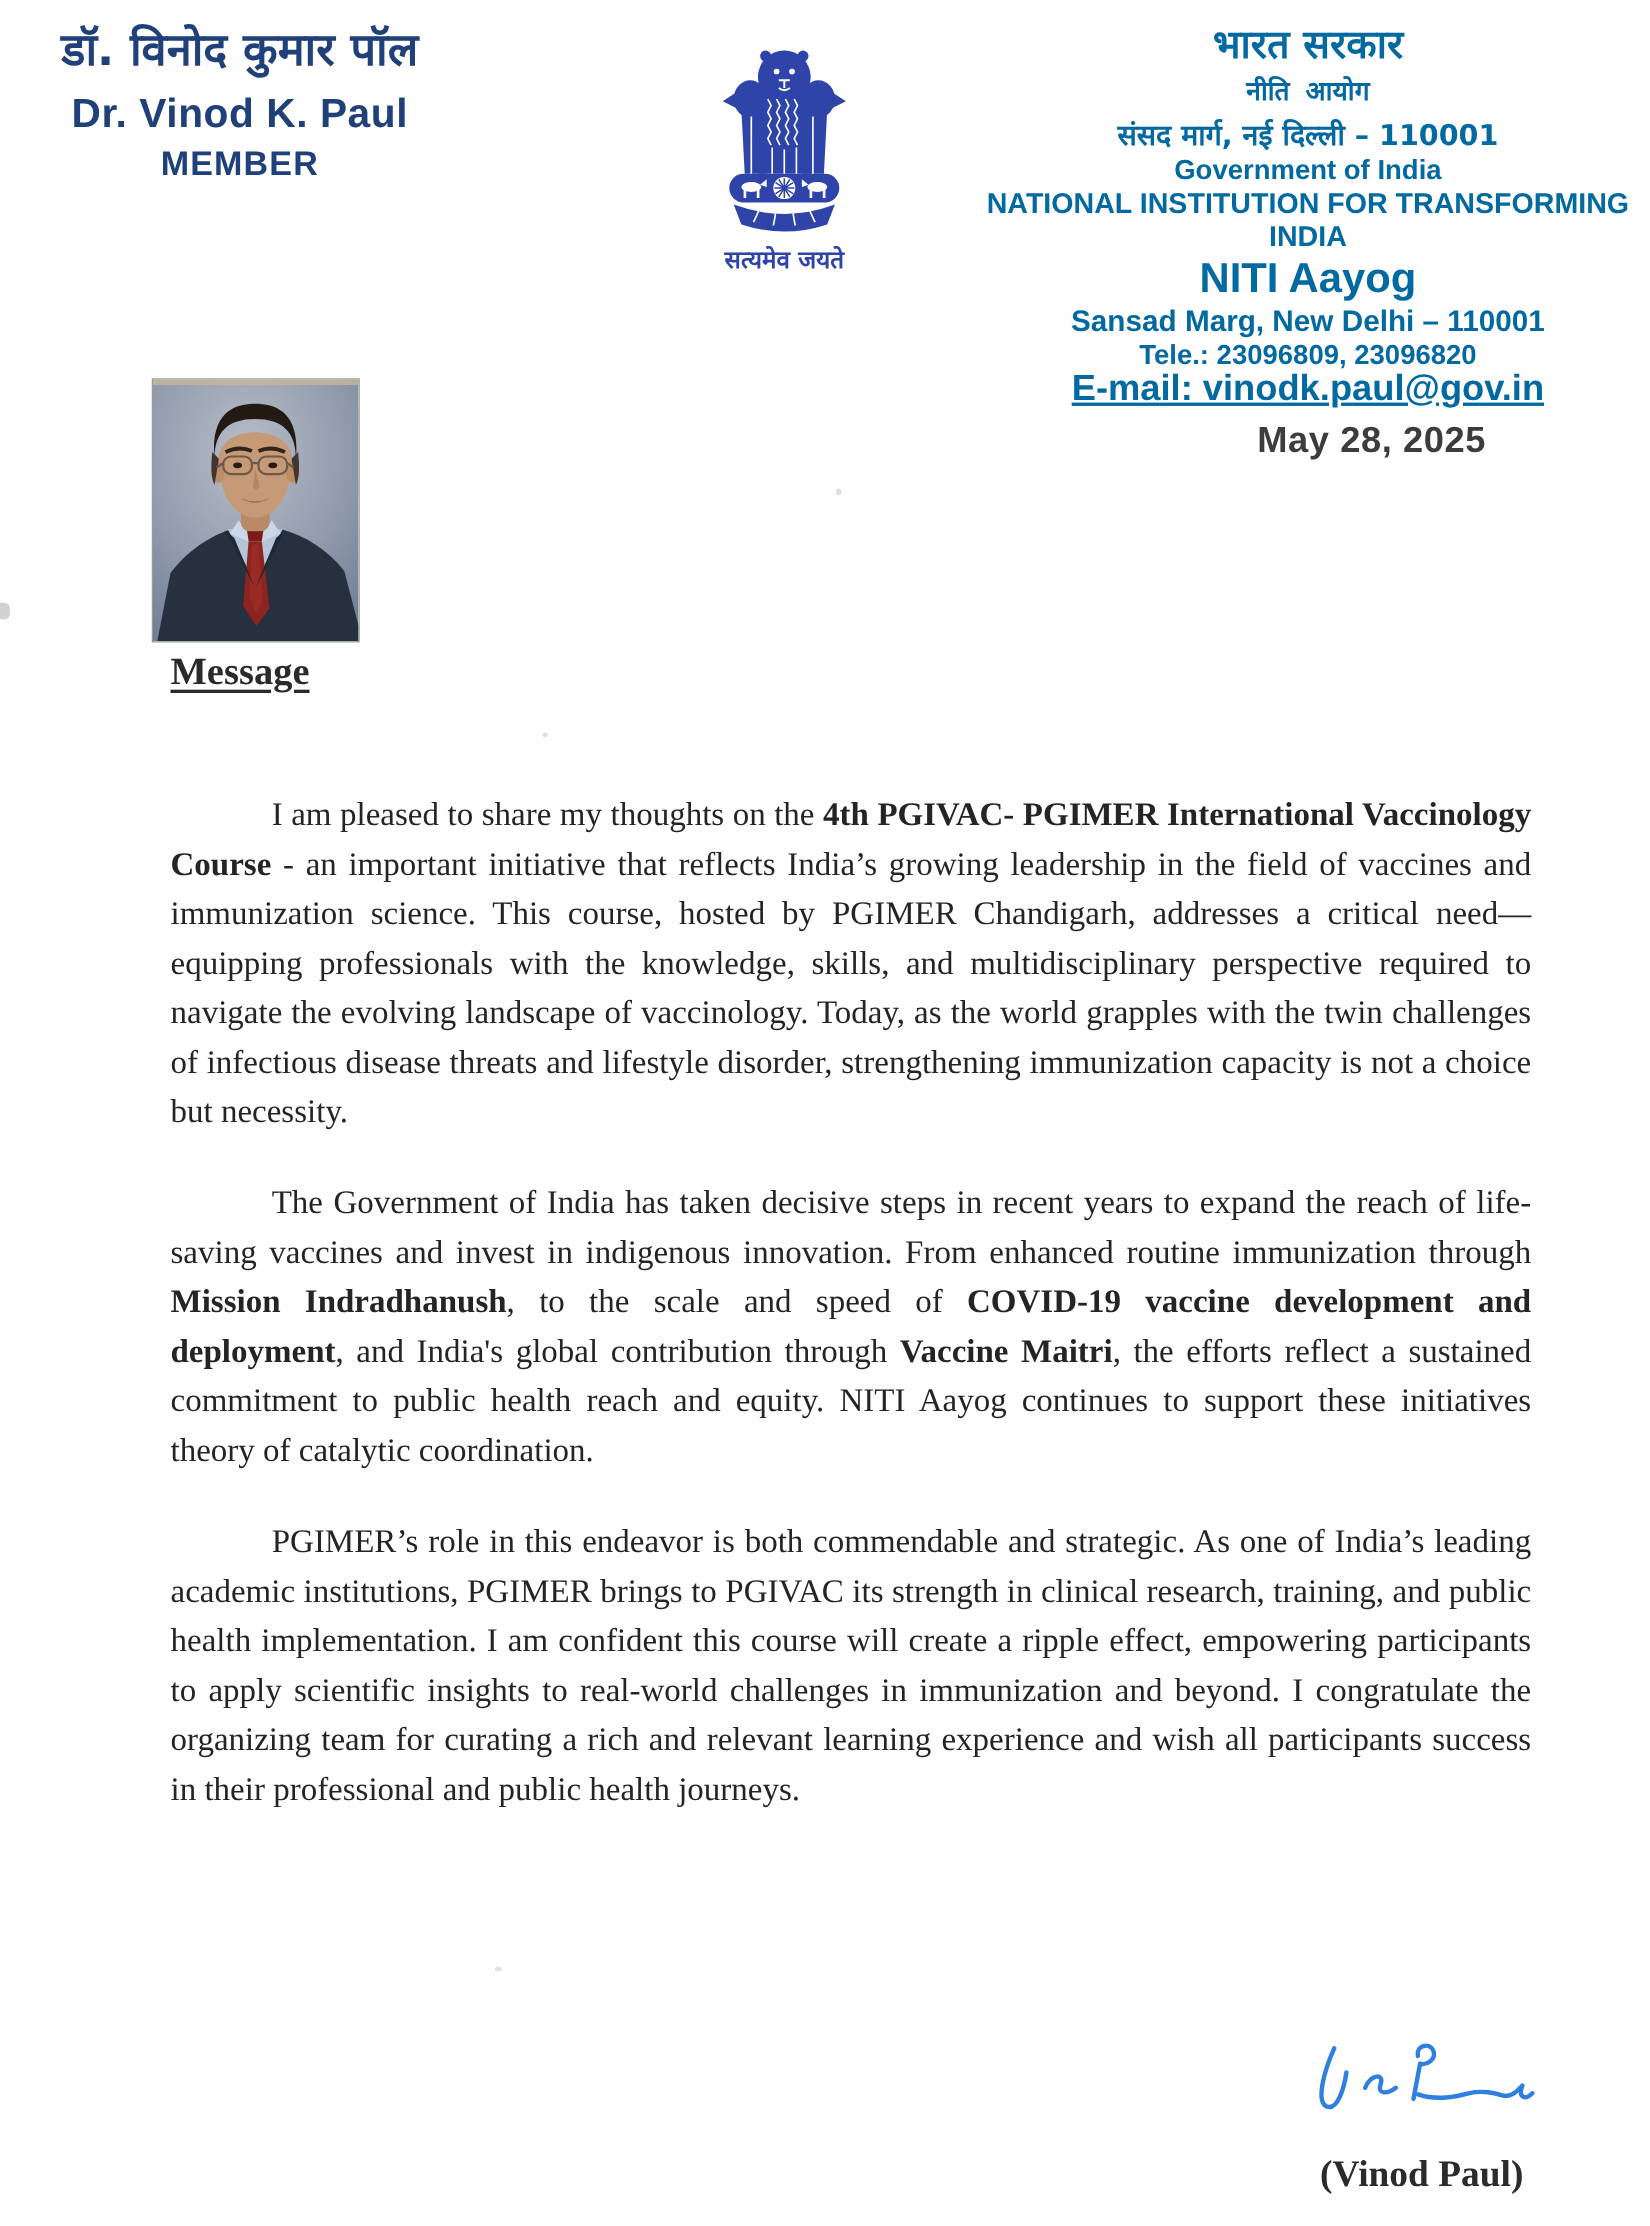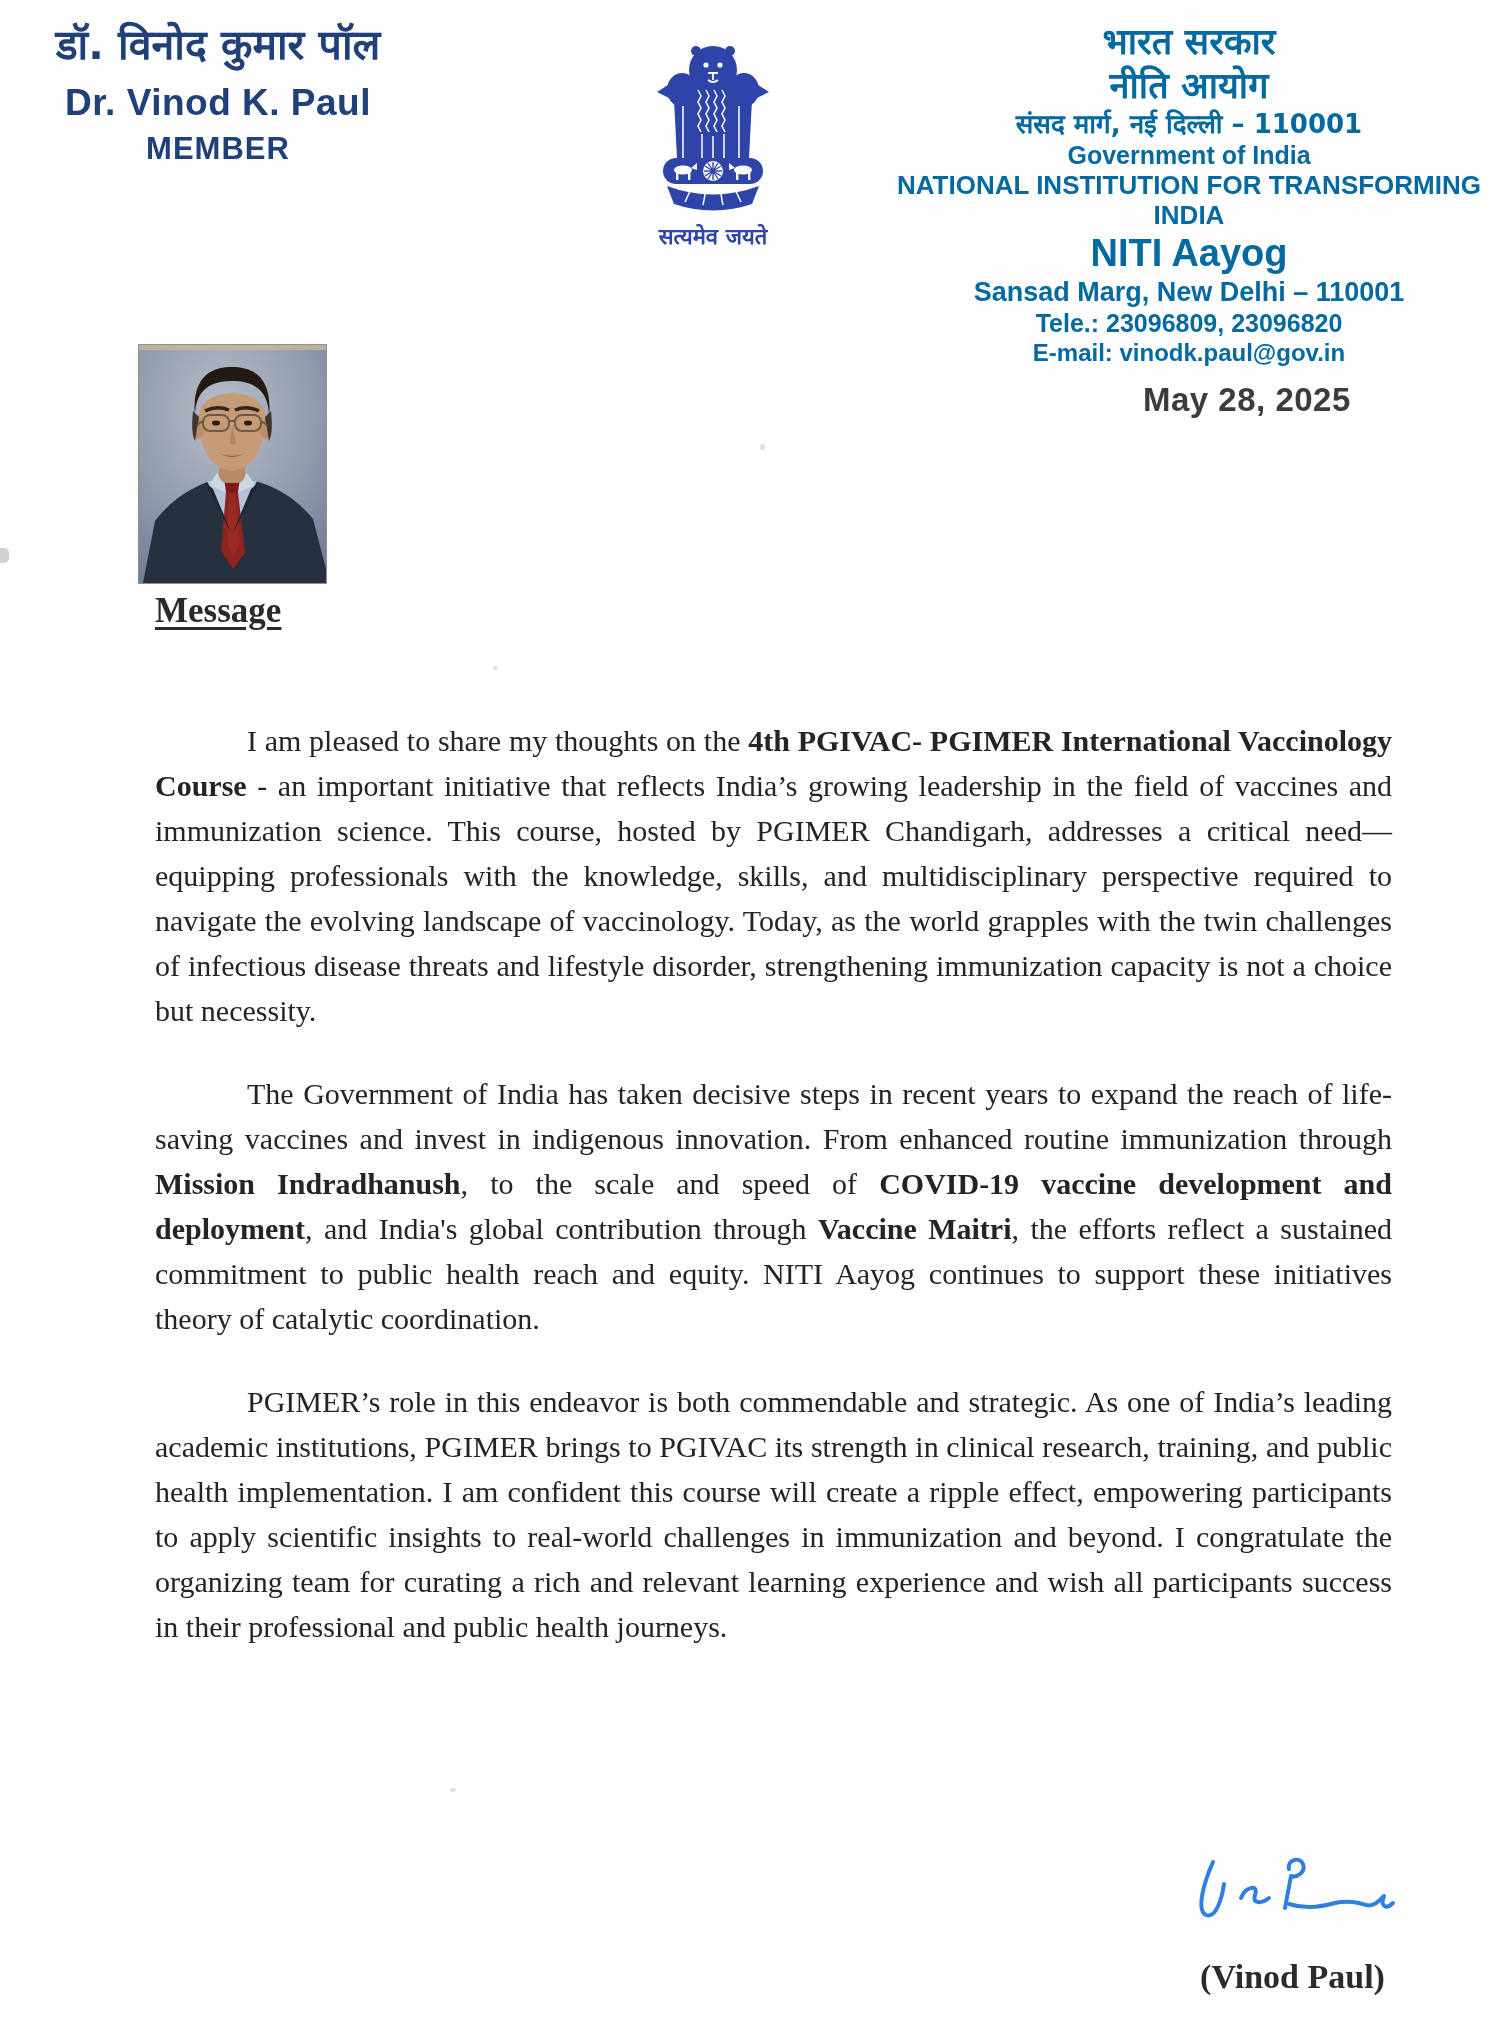--- a/index.html
+++ b/index.html
@@ -21,28 +21,28 @@
 
   
   .emblem { position:absolute; left:650px; top:34px; width:126px; height:184px; }
   .emblem-motto { position:absolute; left:628px; top:220px; width:170px; text-align:center;
                   color:#2e44a8; font-size:22px; font-weight:bold; }
 
   
   .letterhead { position:absolute; left:880px; top:20px; width:618px; text-align:center;
                 color:#0369a1; font-weight:bold; }
   .lh-gov-hi   { font-size:36px; line-height:44px; }
-  .lh-niti-hi  { font-size:36px; line-height:44px; }
+  .lh-niti-hi  { font-size:24px; line-height:44px;font-family:Liberation Mono, monospace; }
   .lh-addr-hi  { font-size:26px; line-height:32px; }
   .lh-gov-en   { font-size:25px; line-height:30px; }
   .lh-inst     { font-size:26px; line-height:30px; }
   .lh-niti-en  { font-size:38px; line-height:46px; }
   .lh-addr-en  { font-size:27px; line-height:32px; }
   .lh-tel      { font-size:25px; line-height:30px; }
-  .lh-mail     { font-size:24px; line-height:30px; }
+  .lh-mail     { font-size:33px; line-height:30px;text-decoration:underline; }
 
   
   .photo { position:absolute; left:139px; top:345px; width:187px; height:238px;
            outline:1px solid #8f8f8f; }
 
   
   .date { position:absolute; left:1143px; top:381px; font-size:33px; font-weight:bold;
           color:#3c3c3c; letter-spacing:0.5px; }
 
   

